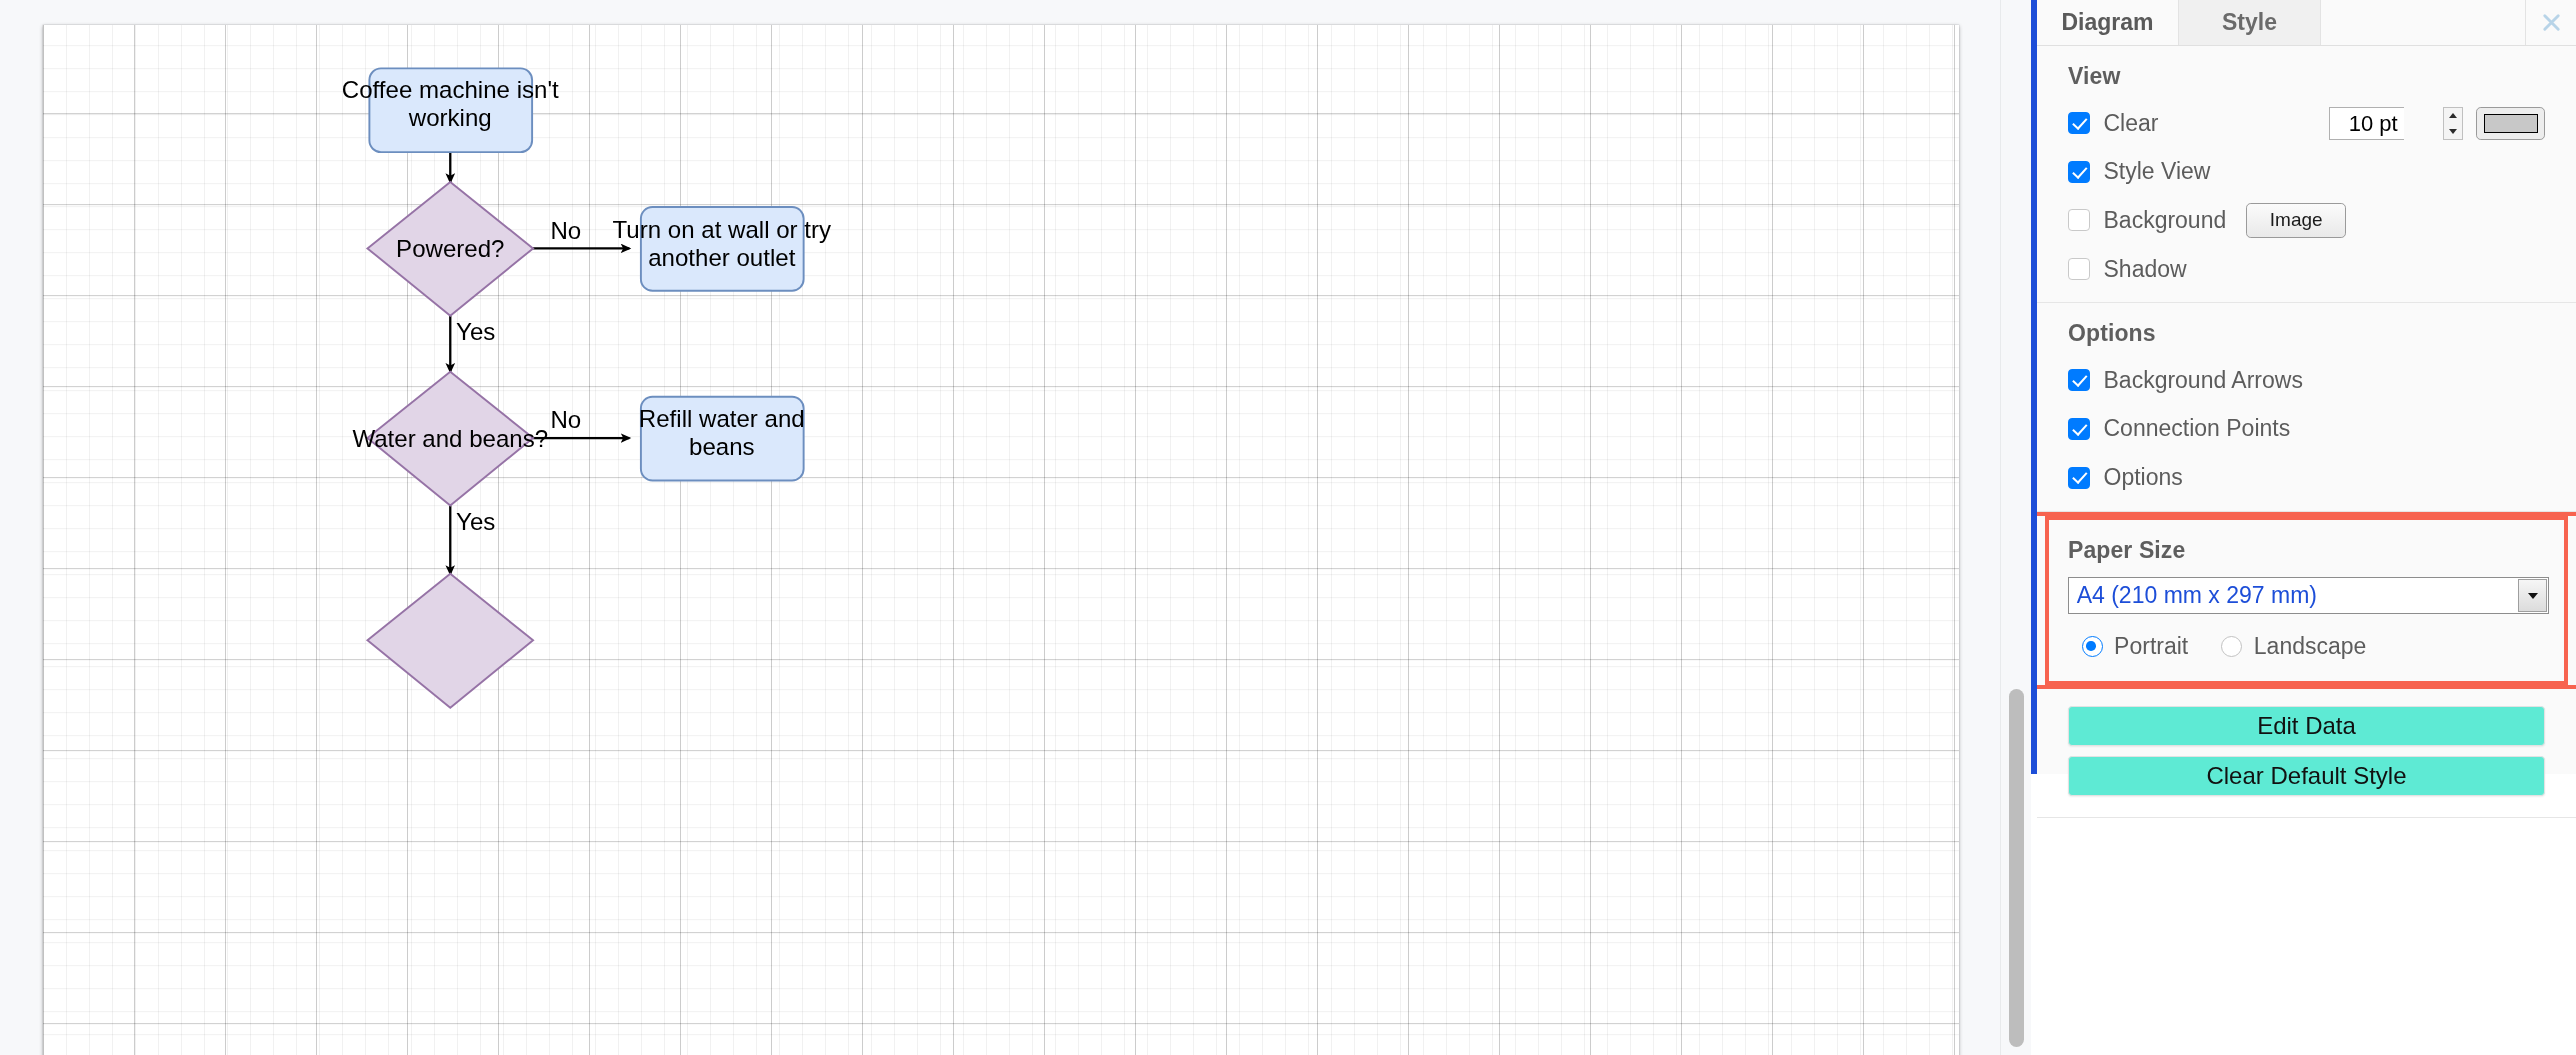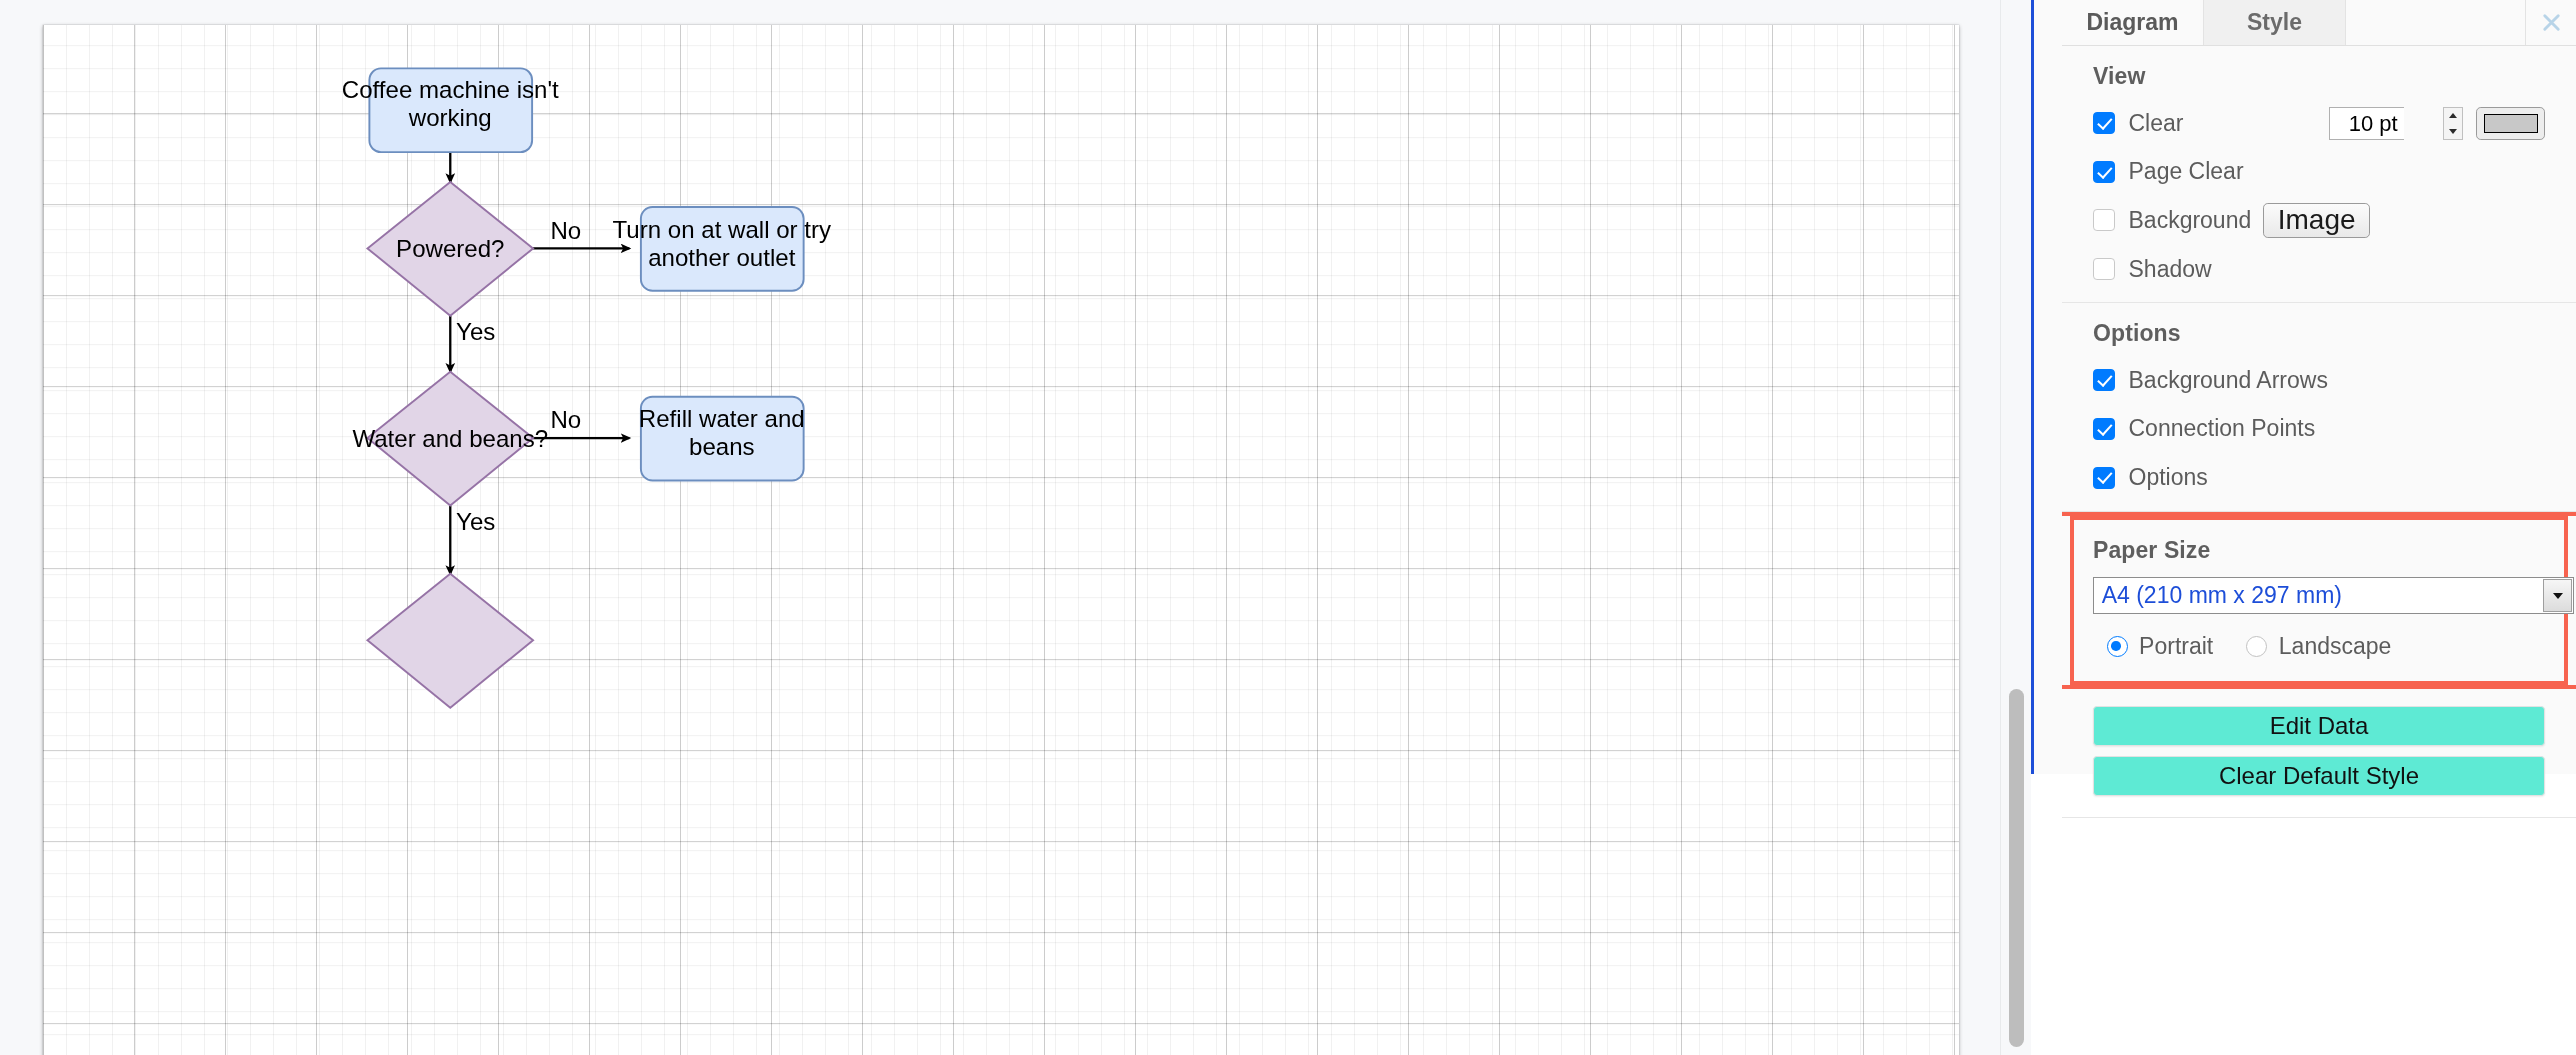--- a/index.html
+++ b/index.html
@@ -48,24 +48,23 @@
     font-family: "Liberation Sans", sans-serif;
     font-size: 25px;
     fill: #000000;
   }
 
   
   #right-panel {
     position: absolute; left: 2031px; top: 0;
     width: 545px; height: 774px;
     background: #fafafa;
-    border-left: 3px solid #1d4ed8;
+    border-left: 6px solid #1d4ed8;
     font-size: 22px;
     color: #4d4d4d;
-    padding-left: 28px;
   }
   #panel-scrollbar-track {
     position: absolute; left: 2000px; top: 0;
     width: 29px; height: 1055px;
     background: #f7f8fa;
     border-left: 1px solid #e8eaec;
   }
   #panel-scrollbar-thumb {
     position: absolute; left: 2009px; top: 689px;
     width: 15.4px; height: 358px;
@@ -157,25 +156,25 @@
     border: 1px solid #9a9a9a; border-radius: 4.8px;
     background: #ededed;
     display: flex; align-items: center; justify-content: center;
     cursor: pointer;
   }
   .color-swatch-inner {
     width: 54px; height: 19px;
     background: #c8c8c8; border: 1.4px solid #000000;
   }
   .small-btn {
-    margin-left: 12px;
+    margin-left: 20px;
     min-width: 100px; height: 35px;
     border: 1px solid #9a9a9a; border-radius: 4.8px;
     background: linear-gradient(#fbfbfb, #e9e9e9);
-    font-size: 28px; color: #1a1a1a;
+    font-size: 19px; color: #1a1a1a;
     display: flex; align-items: center; justify-content: center;
     cursor: pointer; padding: 0 13.5px;
     font-family: "Liberation Sans", sans-serif;
   }
 
   
   #paper-size-section {
     position: relative;
     margin: 0;
     padding: 21px 31px 25px 31px;
@@ -348,21 +347,21 @@
             <div class="spin-dn"></div>
           </div>
         </div>
         <div class="color-swatch-btn">
           <div class="color-swatch-inner"></div>
         </div>
       </div>
 
       <div class="row">
         <div class="chk on"></div>
-        <div class="row-label">Page Clear</div>
+        <div class="row-label">Style View</div>
       </div>
 
       <div class="row">
         <div class="chk off"></div>
         <div class="row-label">Background</div>
         <div class="small-btn">Image</div>
       </div>
 
       <div class="row">
         <div class="chk off"></div>

